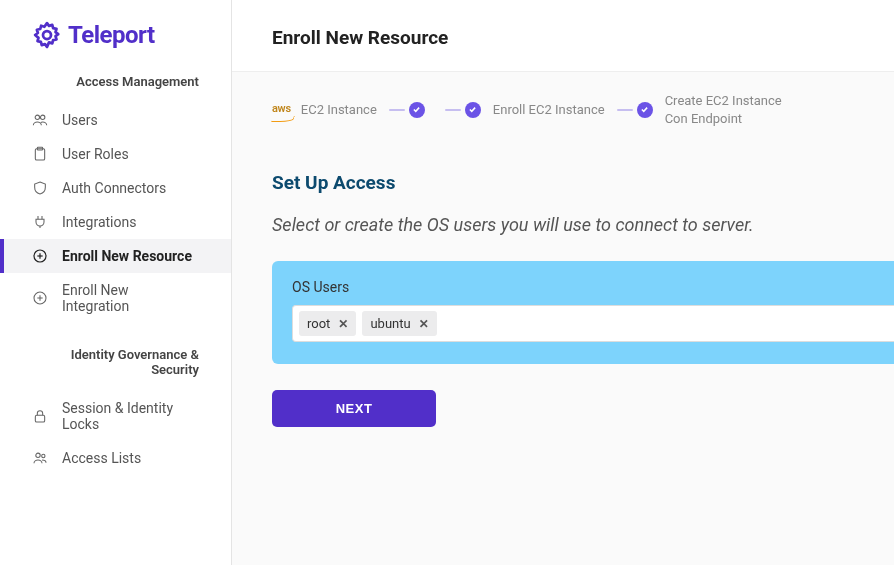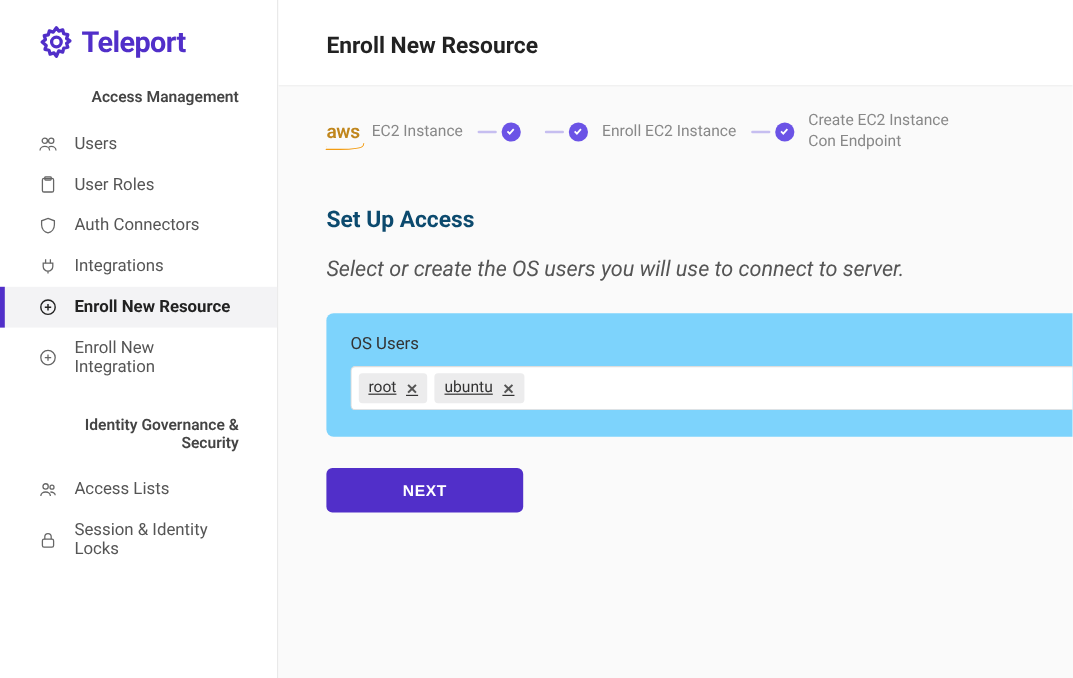--- a/index.html
+++ b/index.html
@@ -112,21 +112,21 @@
       gap: 10px;
       font-size: 13px;
       color: #888;
       line-height: 1.35;
     }
     .step-label {
       max-width: 130px;
       white-space: normal;
     }
     .aws-badge {
-      font-size: 16px;
+      font-size: 11px;
       color: #c0861c;
       font-weight: 600;
       position: relative;
       letter-spacing: -0.3px;
     }
     .aws-badge::after {
       content: '';
       position: absolute;
       left: 0;
       right: -3px;
@@ -200,21 +200,20 @@
     }
     .tag {
       background: #ececed;
       border-radius: 3px;
       padding: 5px 8px;
       font-size: 13px;
       display: flex;
       align-items: center;
       gap: 8px;
       color: #333;
-      text-decoration: underline;
     }
     .tag-x {
       font-size: 12px;
       cursor: pointer;
       font-weight: 600;
       color: #555;
     }
     .next-btn {
       background: #512fc9;
       color: #ffffff;
@@ -289,33 +288,33 @@
         <line x1="8" y1="12" x2="16" y2="12"></line>
       </svg>
     <span>Enroll New Integration</span>
   </div>
 
   <div class="section-spacer"></div>
   <div class="section-label">Identity Governance &amp; Security</div>
 
   <div class="nav-item">
     <svg class="nav-icon" viewBox="0 0 24 24" fill="none" stroke="#666" stroke-width="1.6">
+        <rect x="5" y="11" width="14" height="10" rx="2"></rect>
+        <path d="M8 11V8a4 4 0 018 0v3"></path>
+      </svg>
+    <span>Session &amp; Identity Locks</span>
+  </div>
+  <div class="nav-item">
+    <svg class="nav-icon" viewBox="0 0 24 24" fill="none" stroke="#666" stroke-width="1.6">
         <circle cx="9" cy="8" r="3.3"></circle>
         <path d="M3 20c0-3 3-5 6-5s6 2 6 5"></path>
         <circle cx="17" cy="9" r="2.5"></circle>
         <path d="M15 15c3 0 6 1.5 6 4"></path>
       </svg>
     <span>Access Lists</span>
-  </div>
-  <div class="nav-item">
-    <svg class="nav-icon" viewBox="0 0 24 24" fill="none" stroke="#666" stroke-width="1.6">
-        <rect x="5" y="11" width="14" height="10" rx="2"></rect>
-        <path d="M8 11V8a4 4 0 018 0v3"></path>
-      </svg>
-    <span>Session &amp; Identity Locks</span>
   </div>
 </aside>
 
 <main class="main">
   <div class="header">
     <h1 class="header-title">Enroll New Resource</h1>
   </div>
 
   <div class="steps">
     <div class="step">

